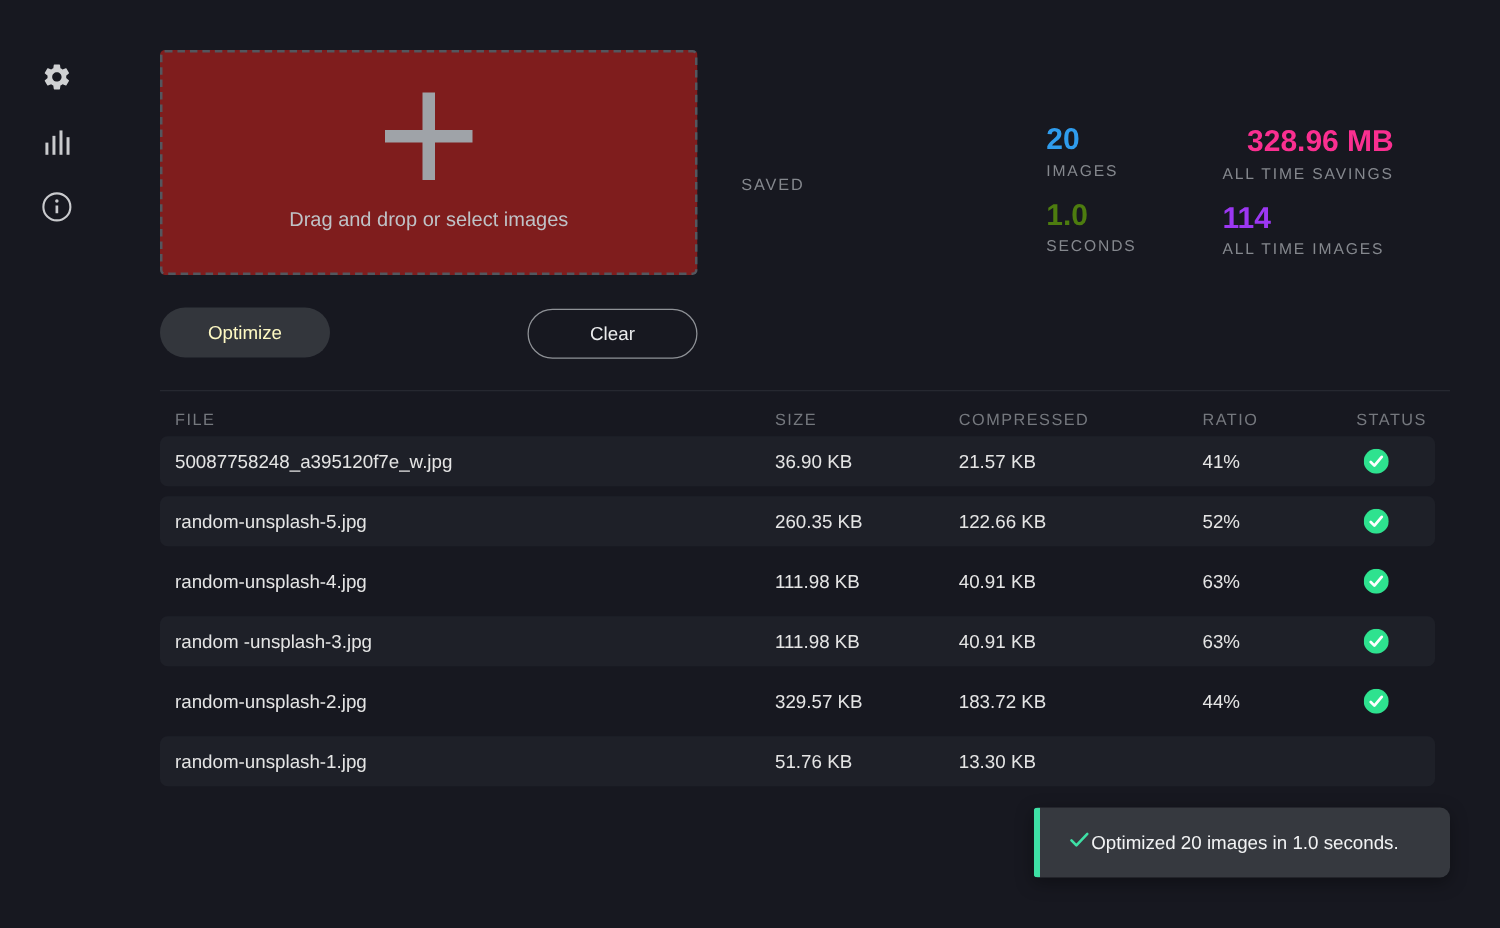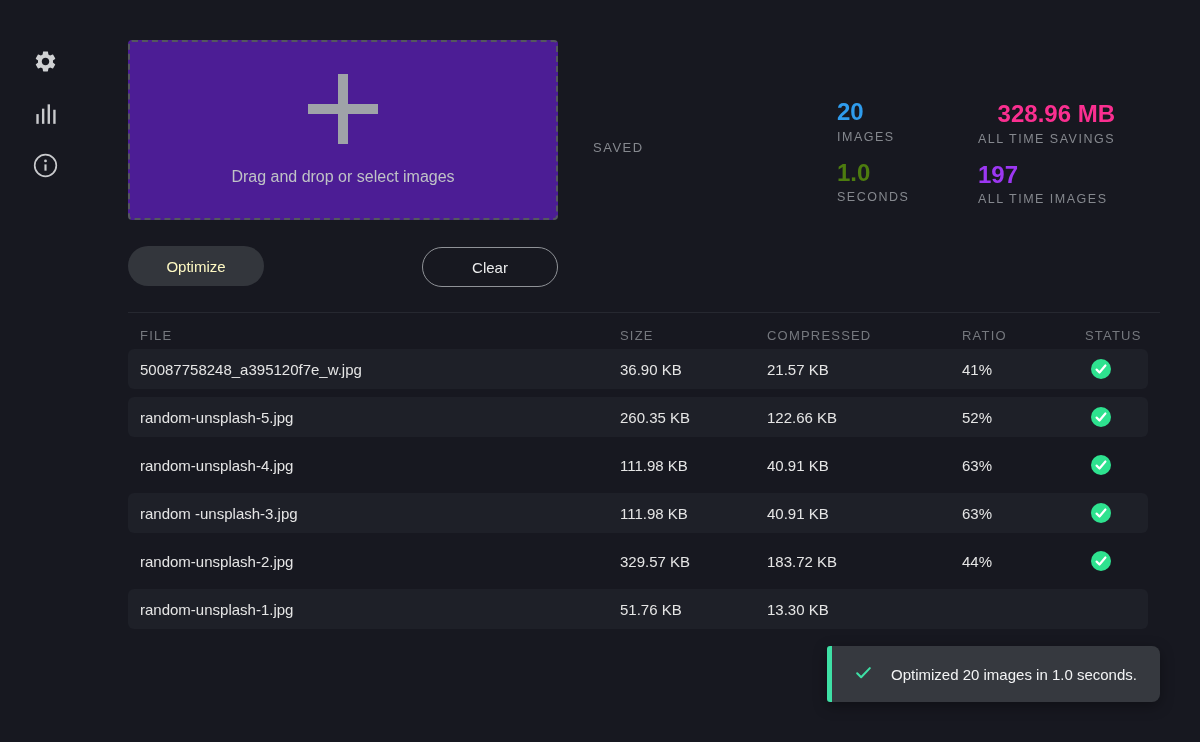--- a/index.html
+++ b/index.html
@@ -24,21 +24,21 @@
   }
   .side-icon {
     width: 26px; height: 26px; display: flex; align-items: center; justify-content: center;
     cursor: pointer; color: #d0d1d3;
   }
   .side-icon svg { display: block; }
 
   
   .dropzone {
     position: absolute; left: 128px; top: 40px; width: 430px; height: 180px;
-    background: #4c1d95;
+    background: #7f1d1d;
     border: 2px dashed #54575e; border-radius: 4px;
     display: flex; flex-direction: column; align-items: center; justify-content: center;
     gap: 24px; cursor: pointer;
   }
   .plus-icon { position: relative; width: 70px; height: 70px; }
   .plus-icon::before, .plus-icon::after {
     content: ""; position: absolute; background: #9fa3a8;
   }
   .plus-icon::before { left: 0; top: 30px; width: 70px; height: 10px; }
   .plus-icon::after  { left: 30px; top: 0; width: 10px; height: 70px; }
@@ -102,21 +102,21 @@
   .t-row.striped { background: #1e2028; }
   .status-cell { display: flex; align-items: center; }
   .status-cell svg { display: block; margin-left: 6px; }
 
   
   .toast {
     position: absolute; left: 827px; top: 646px; width: 333px; height: 56px;
     background: #36393f;
     border-left: 5px solid #3ee0a5;
     border-radius: 3px 8px 8px 3px;
-    display: flex; align-items: center; gap: 18px;
+    display: flex; align-items: center; gap: 0;
     padding-left: 22px;
     box-shadow: 0 4px 14px rgba(0,0,0,0.35);
     text-align: center;
   }
   .toast-text { font-size: 15px; color: #f2f3f4; }
 </style>
 </head>
 <body>
 
 <div id="app">
@@ -169,21 +169,21 @@
       <div class="stat-label">SECONDS</div>
     </div>
   </div>
 
   <div class="stat-col-right">
     <div class="stat-small">
       <div class="stat-value c-pink">328.96 MB</div>
       <div class="stat-label">ALL TIME SAVINGS</div>
     </div>
     <div class="stat-small">
-      <div class="stat-value c-purple">197</div>
+      <div class="stat-value c-purple">114</div>
       <div class="stat-label">ALL TIME IMAGES</div>
     </div>
   </div>
 
   <button class="btn btn-optimize" disabled="">Optimize</button>
   <button class="btn btn-clear">Clear</button>
 
   <div class="divider"></div>
 
   <div class="filetable">

